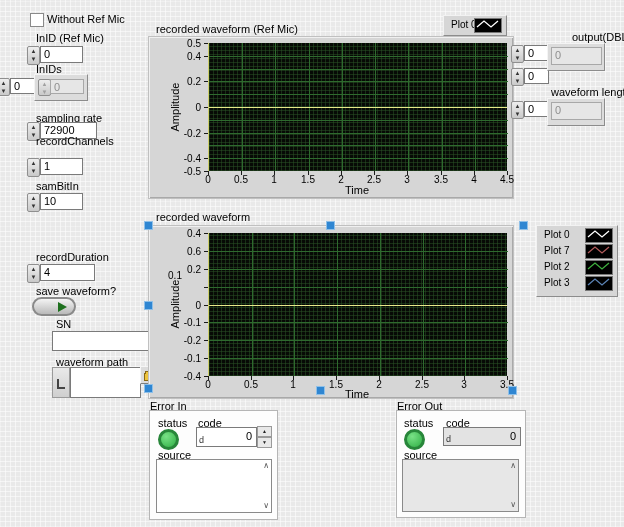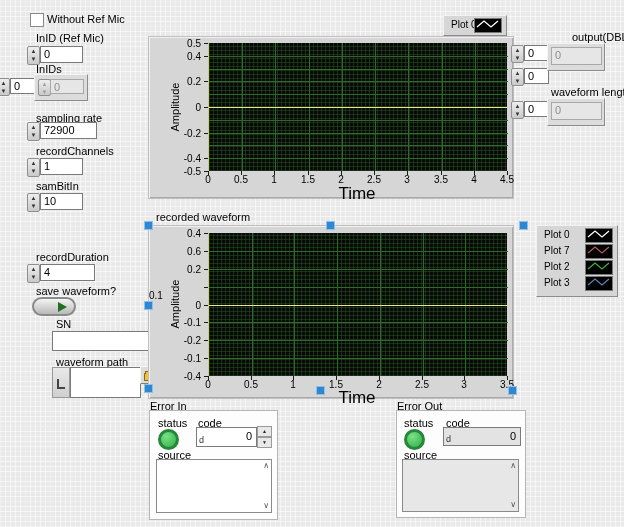--- a/index.html
+++ b/index.html
@@ -32,21 +32,21 @@
   .plot{position:absolute; background:#070a06;
         background-image:
           repeating-linear-gradient(0deg, rgba(42,84,38,.50) 0 1px, transparent 1px 4px),
           repeating-linear-gradient(90deg, rgba(42,84,38,.50) 0 1px, transparent 1px 4px);
         border-left:1px solid #cfcf6e;}
   .gridline{position:absolute; background:#2e6a2e;}
   .series-line{position:absolute; left:0; width:100%; height:1px;}
   .tick-label{position:absolute; font-size:10px; line-height:11px; color:#000;}
   .tickmark{position:absolute; background:#1a1a1a;}
   .ylab{position:absolute; font-size:11px; text-align:center; transform:rotate(-90deg); white-space:nowrap;}
-  .xlab{position:absolute; font-size:17px; text-align:center;}
+  .xlab{position:absolute; font-size:11px; text-align:center;}
   
   .legend{position:absolute; background:#d6d6d6; border:1px solid;
           border-color:#f2f2f2 #8c8c8c #8c8c8c #f2f2f2; padding:1px 0;}
   .lrow{position:relative; height:16px;}
   .lrow span{position:absolute; left:7px; top:2px; font-size:10px;}
   .lrow .swatch{position:absolute; right:4px; top:1px; width:26px; height:13px; background:#000;
                 border:1px solid #777;}
   
   .hdl{position:absolute; width:7px; height:7px; background:#2f86d2; border:1px solid #8fc0e8; z-index:5;}
   
@@ -108,21 +108,21 @@
     </div>
   <div class="nfield gray" style="left:50px;top:79px;width:29px;height:13px;">0</div>
 
   <div class="lbl" style="left:36px;top:112px;">sampling rate</div>
   <div class="spin" style="left:27px;top:122px;height:17px;">
       <div>▲</div>
       <div>▼</div>
     </div>
   <div class="nfield" style="left:40px;top:122px;width:52px;height:15px;">72900</div>
 
-  <div class="lbl" style="left:36px;top:145px;">recordChannels</div>
+  <div class="lbl" style="left:36px;top:135px;">recordChannels</div>
   <div class="spin" style="left:27px;top:158px;height:17px;">
       <div>▲</div>
       <div>▼</div>
     </div>
   <div class="nfield" style="left:40px;top:158px;width:38px;height:15px;">1</div>
 
   <div class="lbl" style="left:36px;top:180px;">samBitIn</div>
   <div class="spin" style="left:27px;top:193px;height:17px;">
       <div>▲</div>
       <div>▼</div>
@@ -146,20 +146,21 @@
 
   <div class="lbl" style="left:56px;top:356px;">waveform path</div>
   <div class="pathicon" style="left:52px;top:367px;">
       <div class="glyph"></div>
     </div>
   <div class="nfield" style="left:70px;top:367px;width:66px;height:29px;"></div>
   <div class="browsebtn" style="left:140px;top:366px;">
       <div class="folder"></div>
     </div>
 
+  <div class="lbl" style="left:156px;top:23px;">recorded waveform (Ref Mic)</div>
   <div class="legend" style="left:443px;top:15px;width:62px;height:17px;">
       <div class="lrow">
         <span>Plot 0</span>
         <div class="swatch">
           <svg width="24" height="11" viewBox="0 0 24 11" style="display:block;margin:0 auto">
             <polyline points="1,8 8,2 15,8 22,2" fill="none" stroke="#ffffff" stroke-width="1.3"></polyline>
           </svg>
         </div>
       </div>
     </div>
@@ -298,21 +299,21 @@
         <div class="series-line" style="top: 72px; background: rgb(232, 232, 138);"></div>
       </div>
     <span class="ylab" style="left:0;top:72px;width:52px;">Amplitude</span>
     <span class="xlab" style="left:59px;top:162px;width:298px;">Time</span>
   <div class="tick-label" style="left: 0px; top: 2px; width: 52px; text-align: right;">0.4</div>
       <div class="tickmark" style="left: 55px; top: 7px; width: 4px; height: 1px;"></div>
       <div class="tick-label" style="left: 0px; top: 20px; width: 52px; text-align: right;">0.6</div>
       <div class="tickmark" style="left: 55px; top: 25px; width: 4px; height: 1px;"></div>
       <div class="tick-label" style="left: 0px; top: 38px; width: 52px; text-align: right;">0.2</div>
       <div class="tickmark" style="left: 55px; top: 43px; width: 4px; height: 1px;"></div>
-      <div class="tick-label" style="left: 0px; top: 64px; width: 52px; text-align: left;">0.1</div>
+      <div class="tick-label" style="left: 0px; top: 44px; width: 52px; text-align: center;">0.1</div>
       <div class="tickmark" style="left: 55px; top: 61px; width: 4px; height: 1px;"></div>
       <div class="tick-label" style="left: 0px; top: 74px; width: 52px; text-align: right;">0</div>
       <div class="tickmark" style="left: 55px; top: 79px; width: 4px; height: 1px;"></div>
       <div class="tick-label" style="left: 0px; top: 91px; width: 52px; text-align: right;">-0.1</div>
       <div class="tickmark" style="left: 55px; top: 96px; width: 4px; height: 1px;"></div>
       <div class="tick-label" style="left: 0px; top: 109px; width: 52px; text-align: right;">-0.2</div>
       <div class="tickmark" style="left: 55px; top: 114px; width: 4px; height: 1px;"></div>
       <div class="tick-label" style="left: 0px; top: 127px; width: 52px; text-align: right;">-0.1</div>
       <div class="tickmark" style="left: 55px; top: 132px; width: 4px; height: 1px;"></div>
       <div class="tick-label" style="left: 0px; top: 145px; width: 52px; text-align: right;">-0.4</div>

